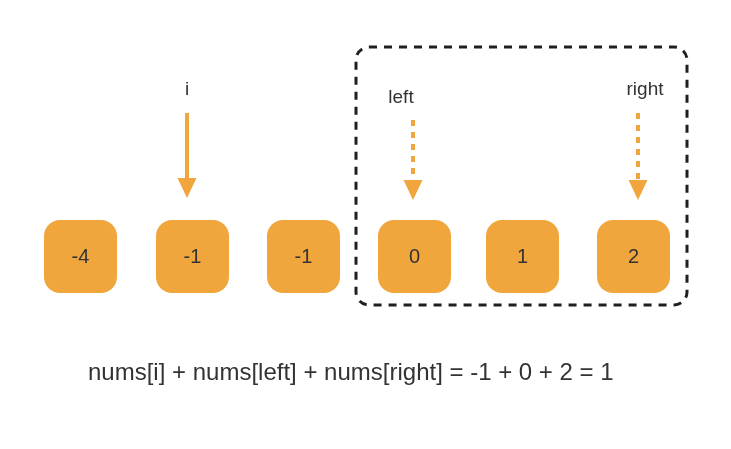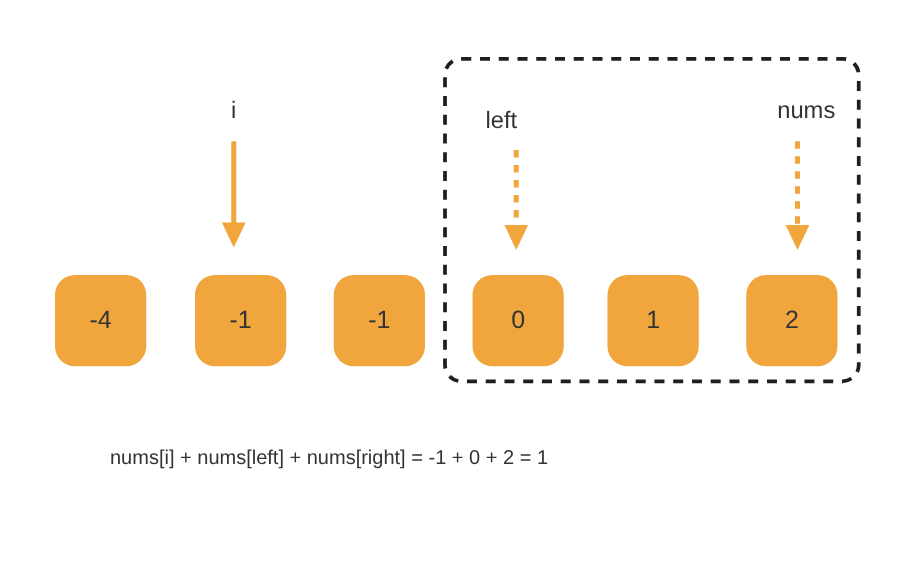--- a/index.html
+++ b/index.html
@@ -48,21 +48,21 @@
     color: #333333;
     white-space: nowrap;
   }
   .label-i     { left: 187px; top: 78px; }
   .label-left  { left: 401px; top: 86px; }
   .label-right { left: 645px; top: 78px; }
   .equation {
     position: absolute;
     left: 88px;
     top: 358px;
-    font-size: 16px;
+    font-size: 24px;
     color: #333333;
     white-space: nowrap;
   }
 </style>
 </head>
 <body>
 
 <div class="canvas">
 
   <svg class="overlay-svg" viewBox="0 0 731 449" xmlns="http://www.w3.org/2000/svg">
@@ -80,21 +80,21 @@
     </g>
 
     <g>
       <line x1="638" y1="113" x2="638" y2="182" stroke="#F0A63C" stroke-width="4" stroke-dasharray="6 6"></line>
       <polygon points="638,200 628.5,180 647.5,180" fill="#F0A63C"></polygon>
     </g>
   </svg>
 
   <div class="pointer-label label-i">i</div>
   <div class="pointer-label label-left">left</div>
-  <div class="pointer-label label-right">nums</div>
+  <div class="pointer-label label-right">right</div>
 
   <div class="cell cell-0">
     <span>-4</span>
   </div>
   <div class="cell cell-1">
     <span>-1</span>
   </div>
   <div class="cell cell-2">
     <span>-1</span>
   </div>

